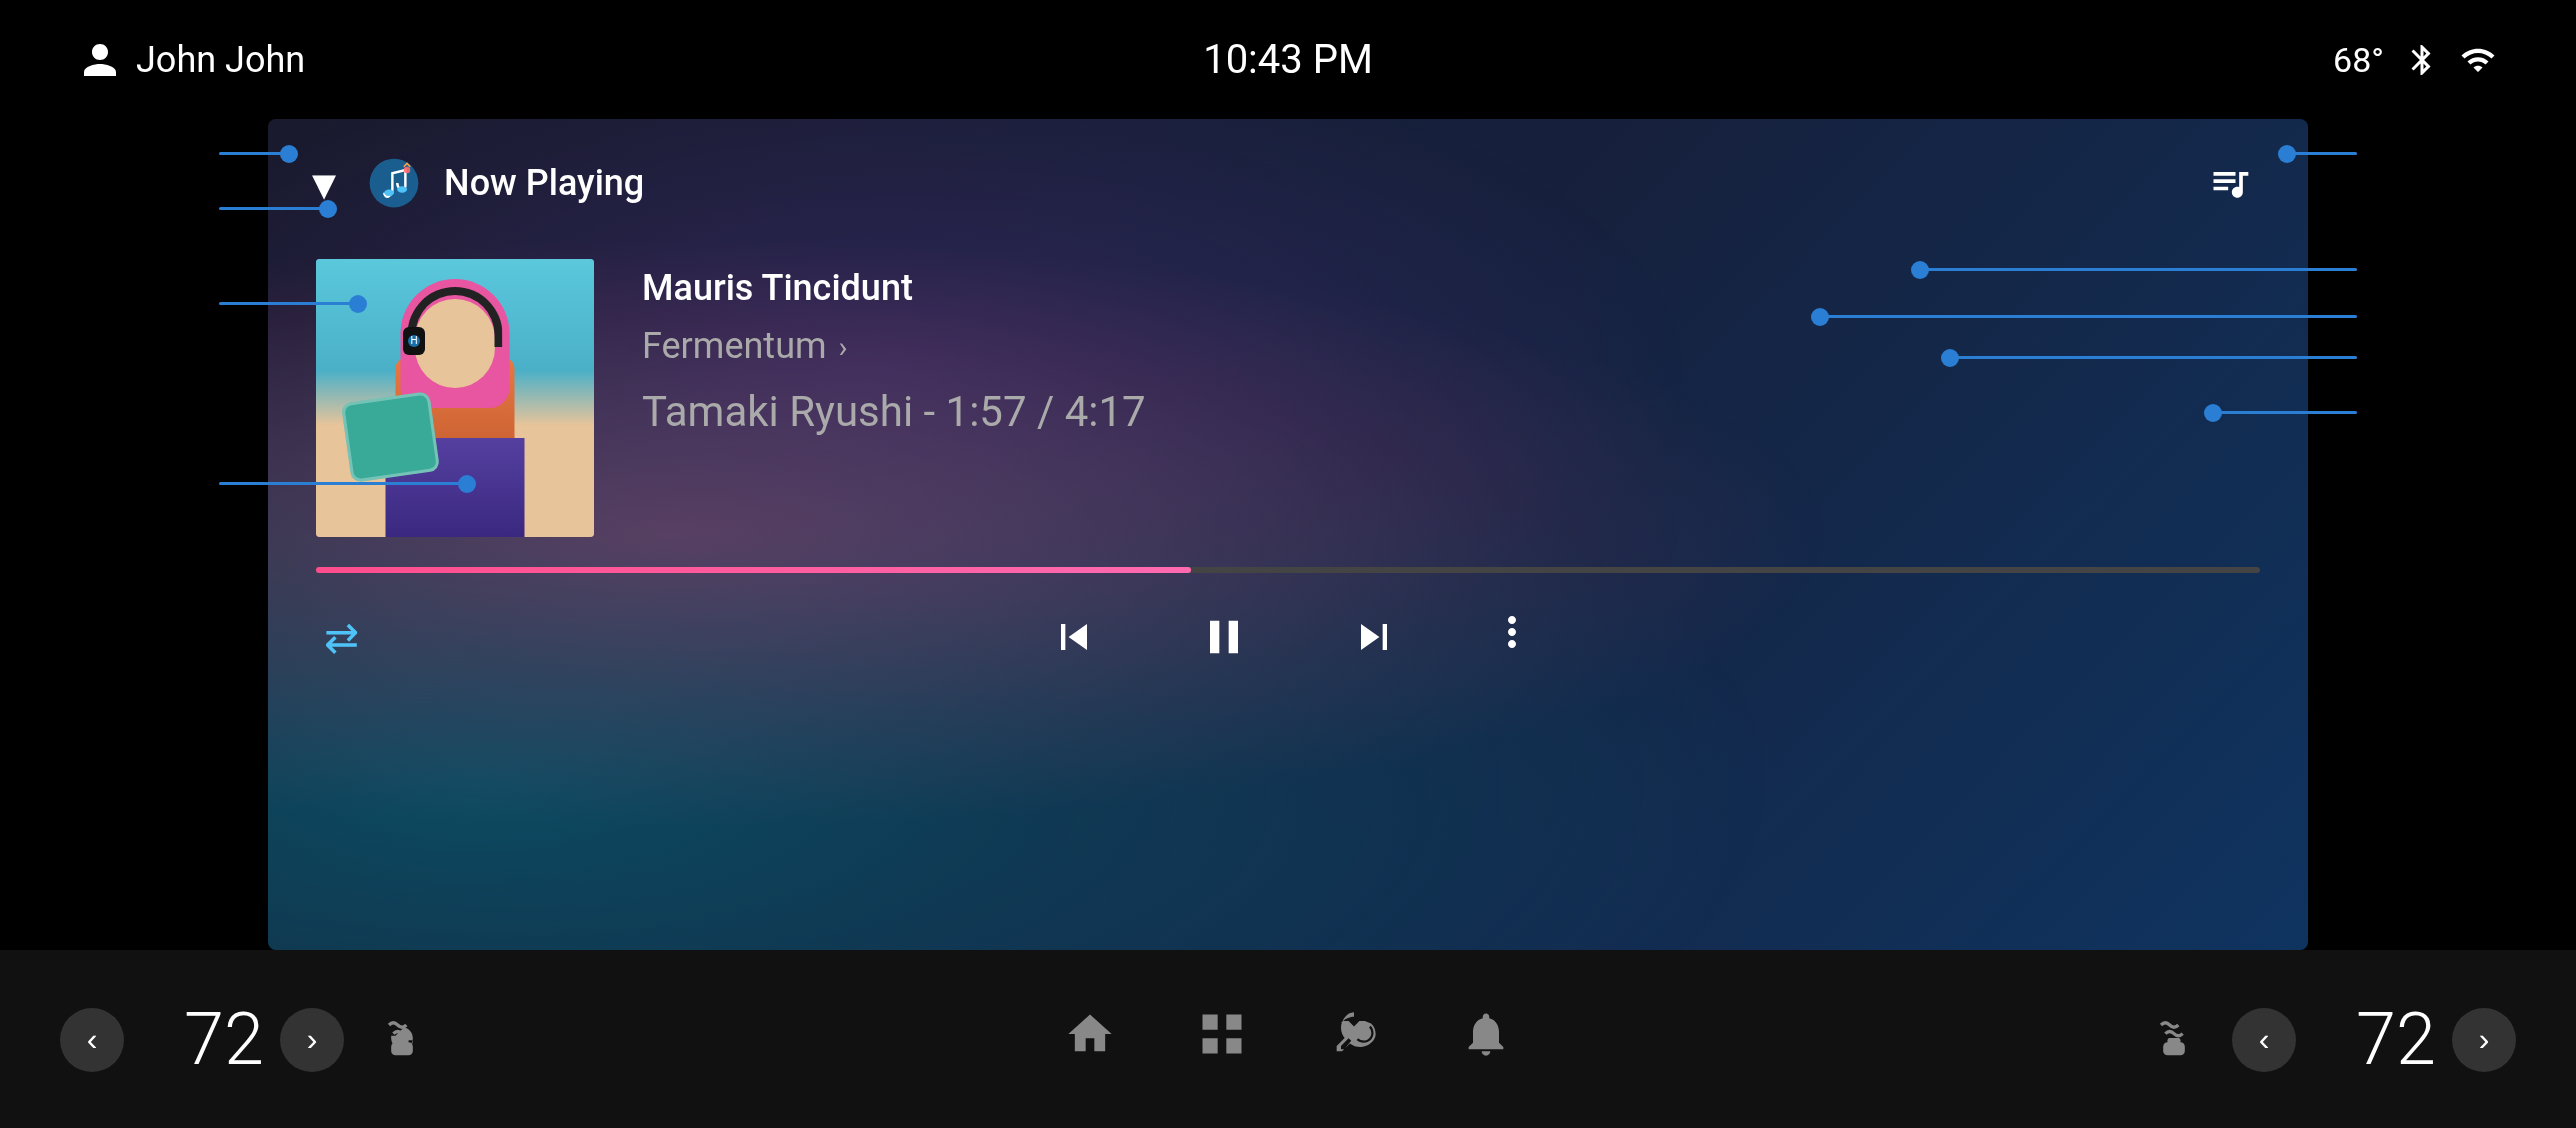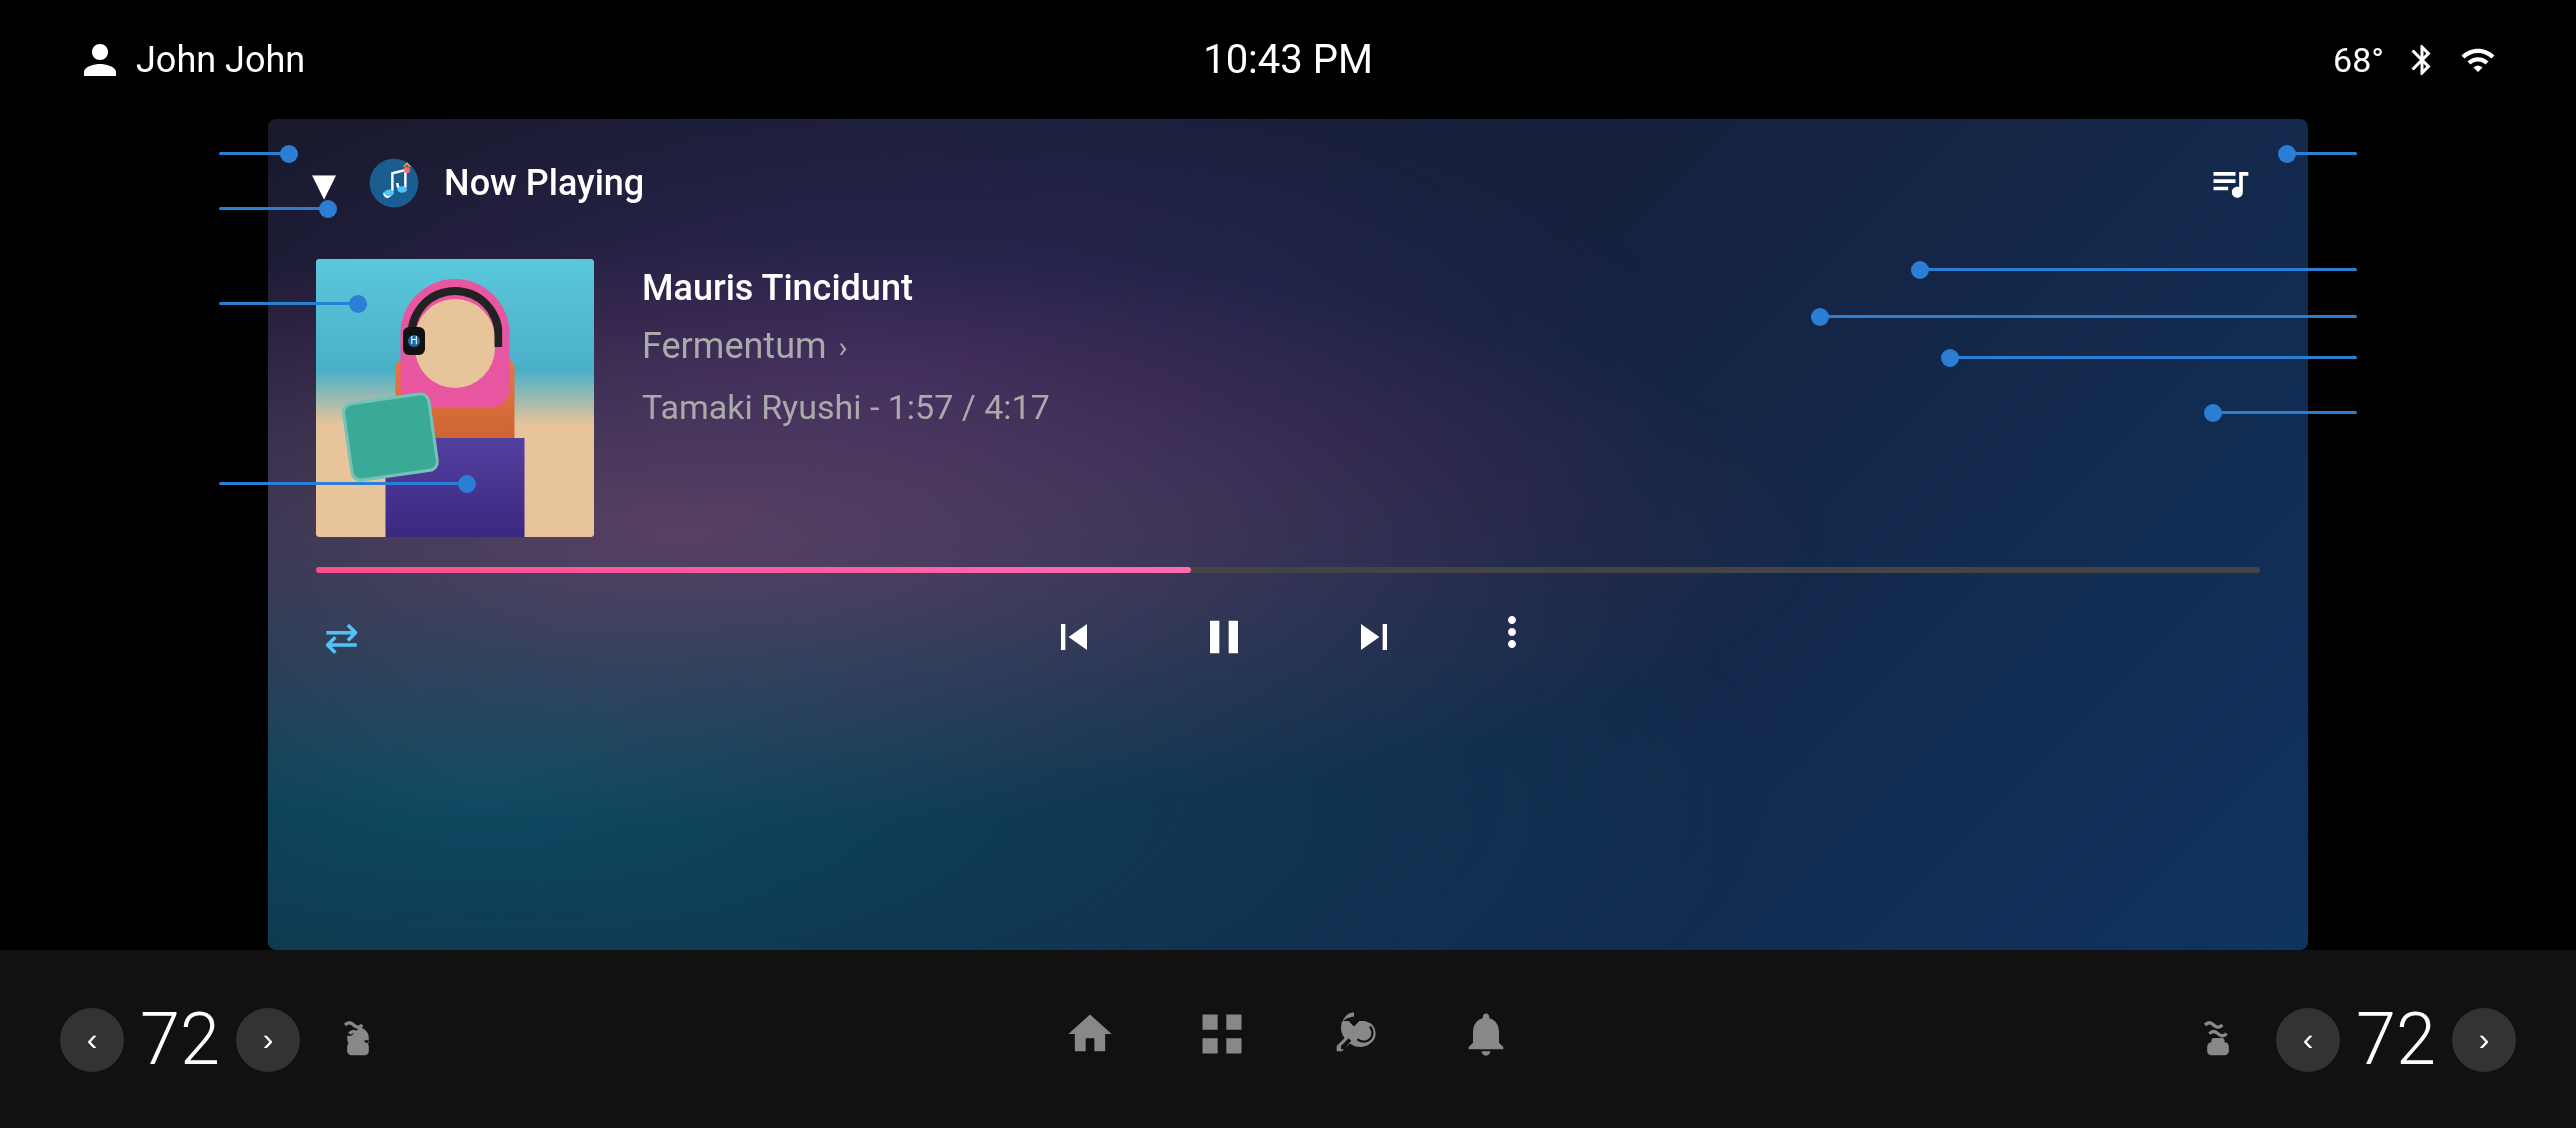--- a/index.html
+++ b/index.html
@@ -148,21 +148,21 @@
       margin-bottom: 20px;
       display: flex;
       align-items: center;
       gap: 12px;
     }
     .track-chevron {
       font-size: 30px;
       color: #aaa;
     }
     .track-artist-time {
-      font-size: 34px;
+      font-size: 42px;
       color: #aaa;
       margin-top: 12px;
     }
 
     
     .progress-container {
       position: relative;
       z-index: 2;
       padding: 30px 48px 0 48px;
     }
@@ -257,20 +257,21 @@
       display: flex;
       align-items: center;
       justify-content: center;
     }
     .temp-value {
       font-size: 72px;
       font-weight: 300;
       color: #fff;
       min-width: 80px;
       text-align: center;
+      margin-left: 44px;
     }
     .nav-icons {
       display: flex;
       align-items: center;
       gap: 80px;
     }
     .nav-icon {
       font-size: 48px;
       color: #888;
       cursor: pointer;

